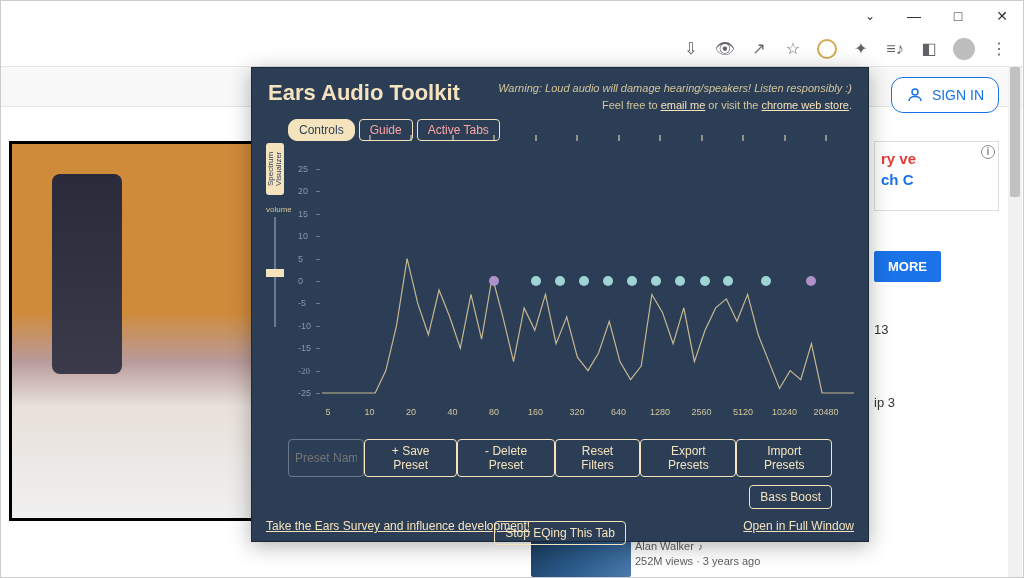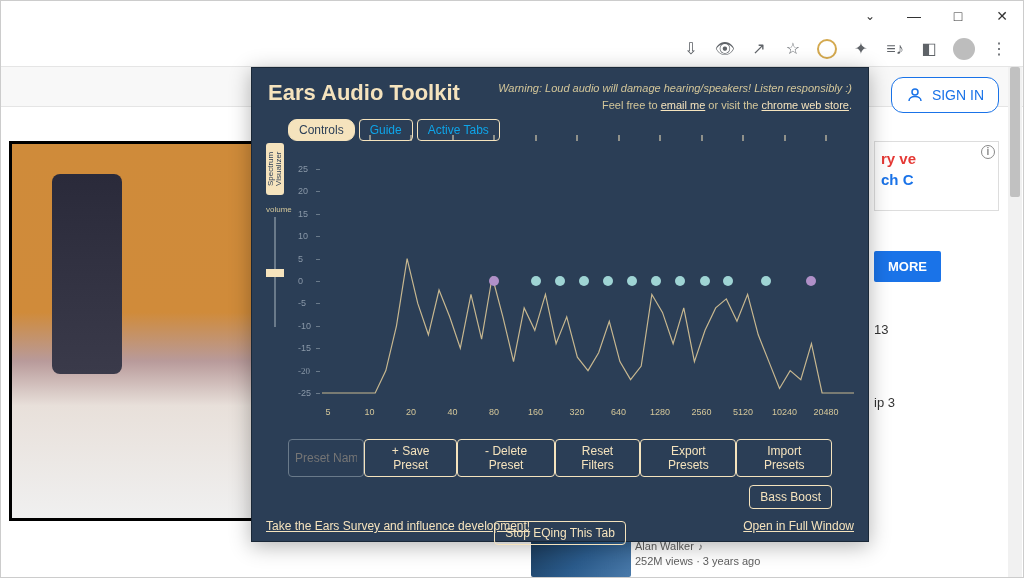--- a/index.html
+++ b/index.html
@@ -39,21 +39,21 @@
 
 
 .popup { position: absolute; left: 250px; top: 66px; width: 618px; height: 475px; background: #2b3e56; color: #f5e3bd; font-family: Verdana, sans-serif; font-size: 12px; border: 1px solid #1a2838; box-shadow: 0 4px 20px rgba(0,0,0,0.3); }
 .popup .hdr { padding: 12px 16px 6px; display: flex; justify-content: space-between; align-items: flex-start; }
 .popup .title { font-size: 22px; font-weight: 700; color: #f5e3bd; }
 .popup .warn { text-align: right; font-size: 11px; font-style: italic; color: #d4c79a; line-height: 1.5; }
 .popup .warn .l2 { font-style: normal; }
 .popup .warn a { color: #f5e3bd; text-decoration: underline; }
 
 .popup .tabs { display: flex; gap: 4px; padding: 0 36px 2px; }
-.popup .tab { border: 1px solid #f5e3bd; border-radius: 4px; padding: 3px 10px; font-size: 12px; cursor: pointer; color: #0ea5e9; }
+.popup .tab { border: 1px solid #f5e3bd; border-radius: 4px; padding: 3px 10px; font-size: 12px; cursor: pointer; color: #fca5a5; }
 .popup .tab.active { background: #f5e3bd; color: #2b3e56; border-radius: 9px; }
 
 .popup .main { position: relative; height: 288px; margin: 0 14px 0 14px; }
 .popup .sv-label { position: absolute; left: 0; top: 0; width: 18px; height: 52px; background: #f5e3bd; color: #2b3e56; writing-mode: vertical-rl; transform: rotate(180deg); font-size: 8px; text-align: center; display: flex; align-items: center; justify-content: center; border-radius: 3px; cursor: pointer; line-height: 1; }
 .popup .vol-label { position: absolute; left: 0; top: 62px; font-size: 8px; color: #d4c79a; }
 .popup .vol-slider { position: absolute; left: 8px; top: 74px; width: 2px; height: 110px; background: #6a7a8a; }
 .popup .vol-slider .handle { position: absolute; left: -8px; top: 52px; width: 18px; height: 8px; background: #f5e3bd; cursor: pointer; }
 
 .popup .graph { position: absolute; left: 32px; top: 0; right: 0; bottom: 0; }
 .popup .ytick { position: absolute; left: 0; font-size: 9px; color: #8a98a8; transform: translateY(-50%); }

